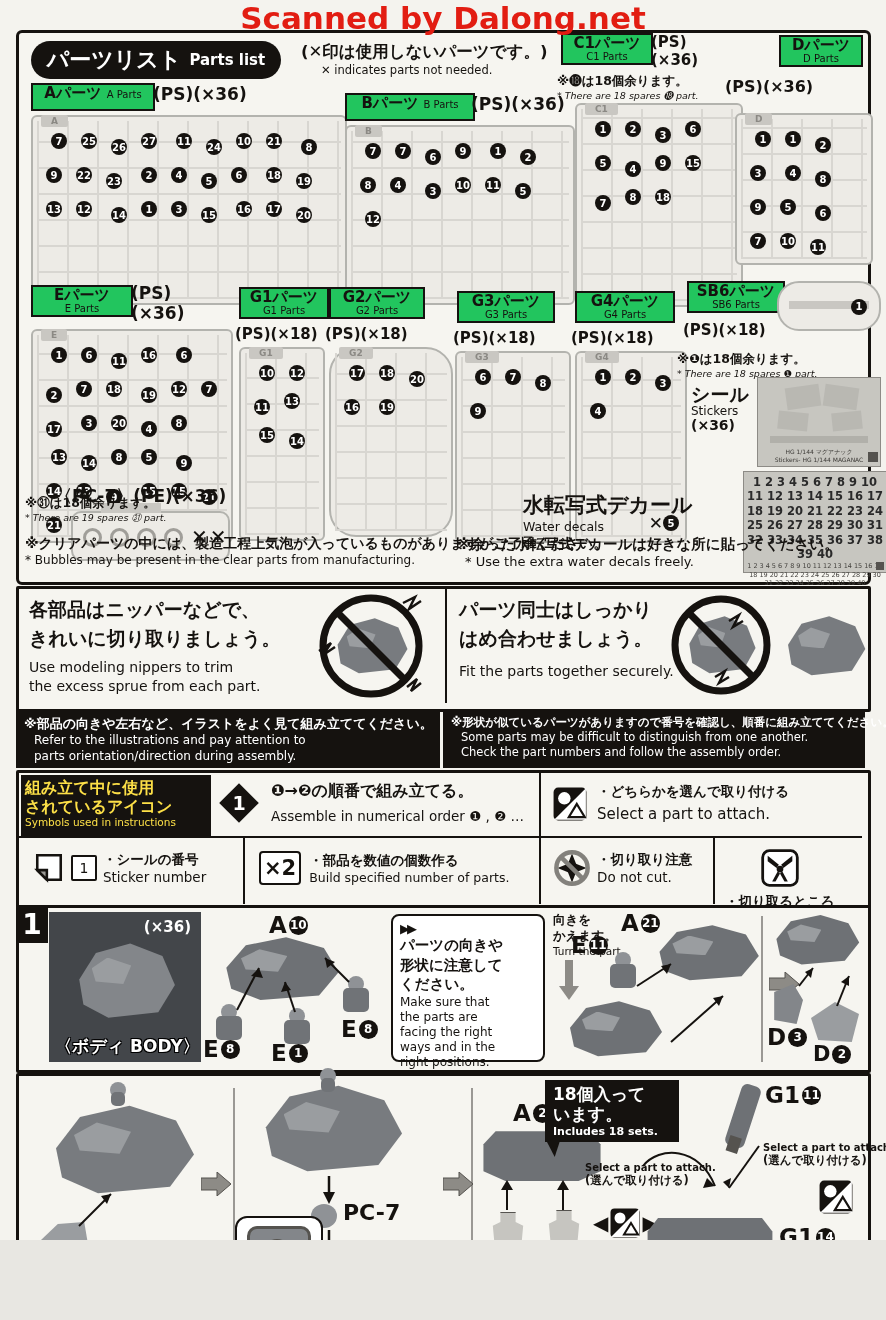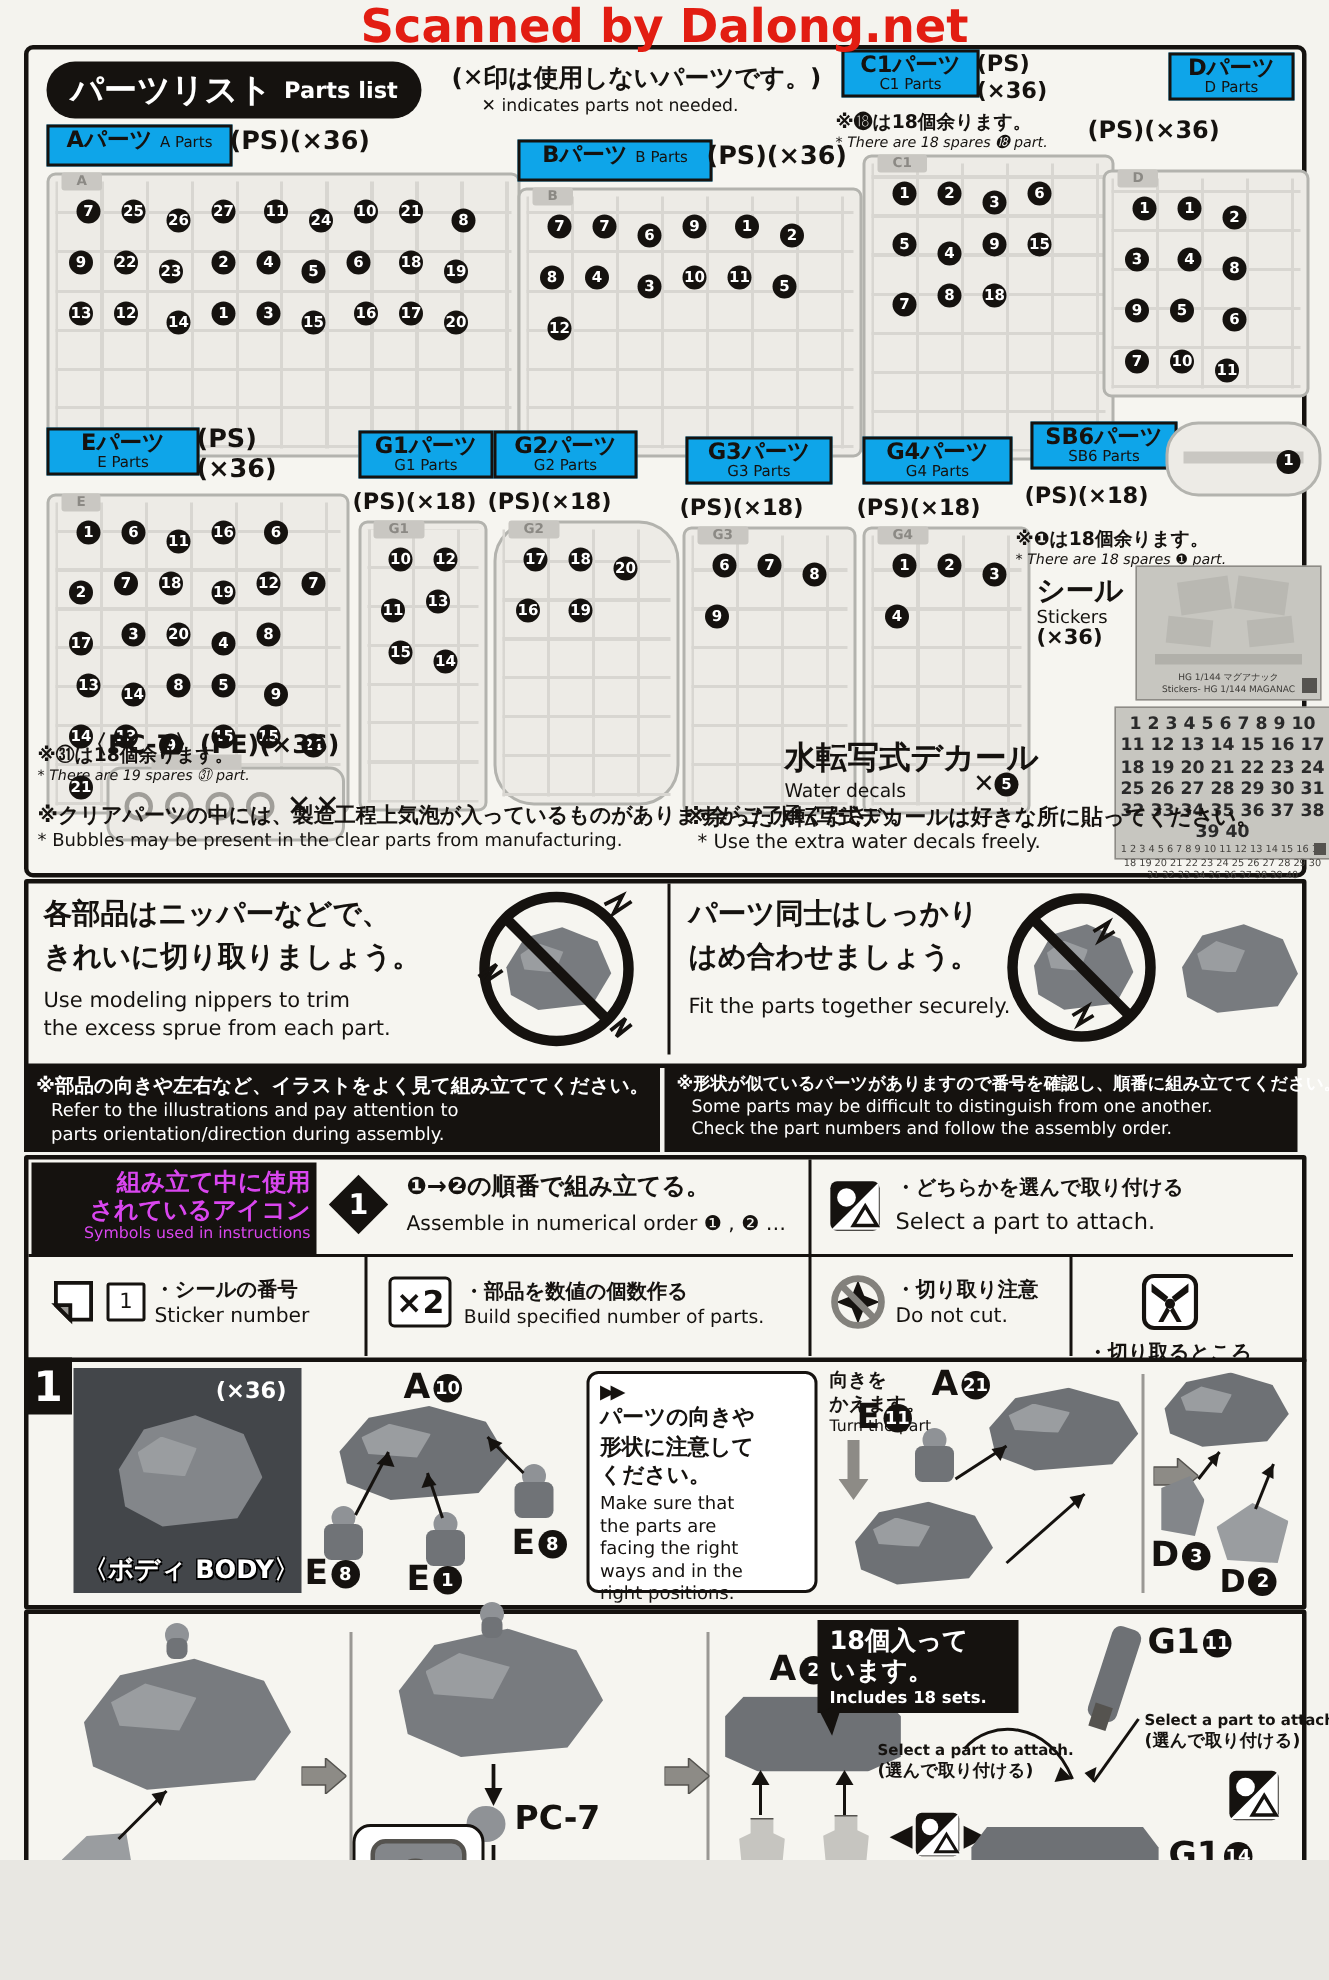--- a/index.html
+++ b/index.html
@@ -11,21 +11,21 @@
     color:#e21d12;font-size:31px;font-weight:bold;letter-spacing:0px;z-index:50;}
   
   .secbox{position:absolute;border:3px solid #15120f;border-radius:6px;background:#f6f5f0;}
   
   .pill{position:absolute;background:#15120f;color:#fff;border-radius:20px;
     display:flex;align-items:center;justify-content:center;gap:8px;}
   .pill-jp{font-size:22px;font-weight:bold;}
   .pill-en{font-size:15px;font-weight:bold;}
   .jp-b{font-weight:bold;}
   
-  .lblbox{position:absolute;border:2px solid #15120f;background:#0ea5e9;text-align:center;line-height:1.05;padding:1px 4px;}
+  .lblbox{position:absolute;border:2px solid #15120f;background:#22c55e;text-align:center;line-height:1.05;padding:1px 4px;}
   .lbl-jp{font-size:15px;font-weight:bold;white-space:nowrap;}
   .lbl-en{font-size:10px;white-space:nowrap;}
   .lbl-inline{display:flex;align-items:baseline;gap:5px;justify-content:center;}
   .spec{position:absolute;font-size:17px;font-weight:bold;white-space:nowrap;}
   .spec-sm{font-size:15px;}
   
   .runner{position:absolute;border:2px solid #b3b3ae;border-radius:6px;background:#edebe6;}
   .runner::before{content:"";position:absolute;inset:4px;
     background:repeating-linear-gradient(0deg,#d8d6d1 0 2px,transparent 2px 26px),
                repeating-linear-gradient(90deg,#d8d6d1 0 2px,transparent 2px 30px);}
@@ -51,21 +51,21 @@
   .decal-sm{display:flex;flex-wrap:wrap;justify-content:center;column-gap:2px;
     font-size:6.5px;color:#44423e;line-height:1.3;padding:1px 3px;}
   
   .cjp{font-size:19px;font-weight:bold;line-height:1.55;}
   .cen{font-size:14px;line-height:1.35;}
   
   .bar{position:absolute;background:#15120f;color:#fff;padding:5px 8px;box-sizing:border-box;}
   .bar-jp{font-size:13.5px;font-weight:bold;white-space:nowrap;}
   .bar-en{font-size:12px;line-height:1.3;}
   
-  .symhead{position:absolute;background:#15120f;color:#d946ef;text-align:right;padding:3px 4px;}
+  .symhead{position:absolute;background:#15120f;color:#fde047;text-align:left;padding:3px 4px;}
   .symhead .j{font-size:16px;font-weight:bold;line-height:1.2;}
   .symhead .e{font-size:10.5px;}
   .sym-jp{font-size:13.5px;font-weight:bold;white-space:nowrap;}
   .sym-en{font-size:13.5px;white-space:nowrap;}
   .vline{position:absolute;background:#15120f;width:2px;}
   .hline{position:absolute;background:#15120f;height:2px;}
   .diamond{position:absolute;width:28px;height:28px;background:#15120f;transform:rotate(45deg);}
   .diamond span{position:absolute;inset:0;display:flex;align-items:center;justify-content:center;
     transform:rotate(-45deg);color:#fff;font-size:19px;font-weight:bold;}
   .numbox{display:inline-flex;align-items:center;justify-content:center;width:22px;height:22px;

